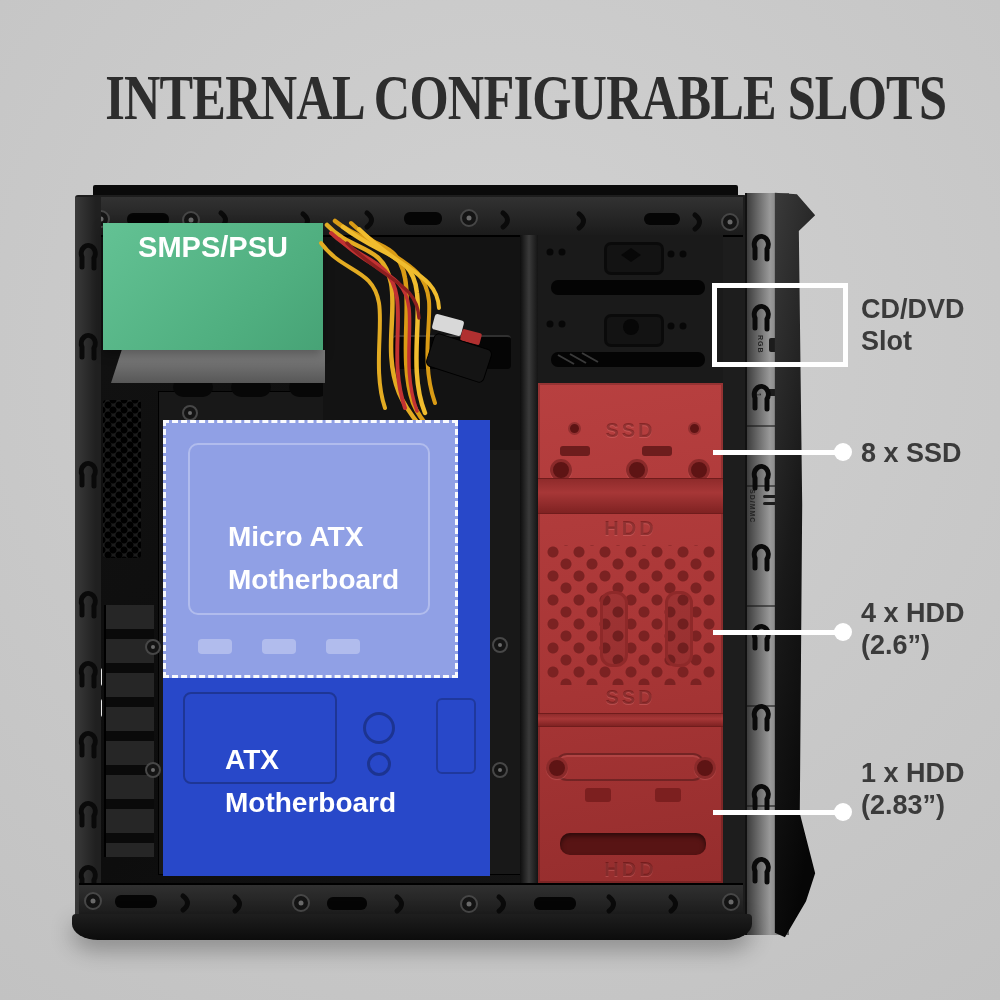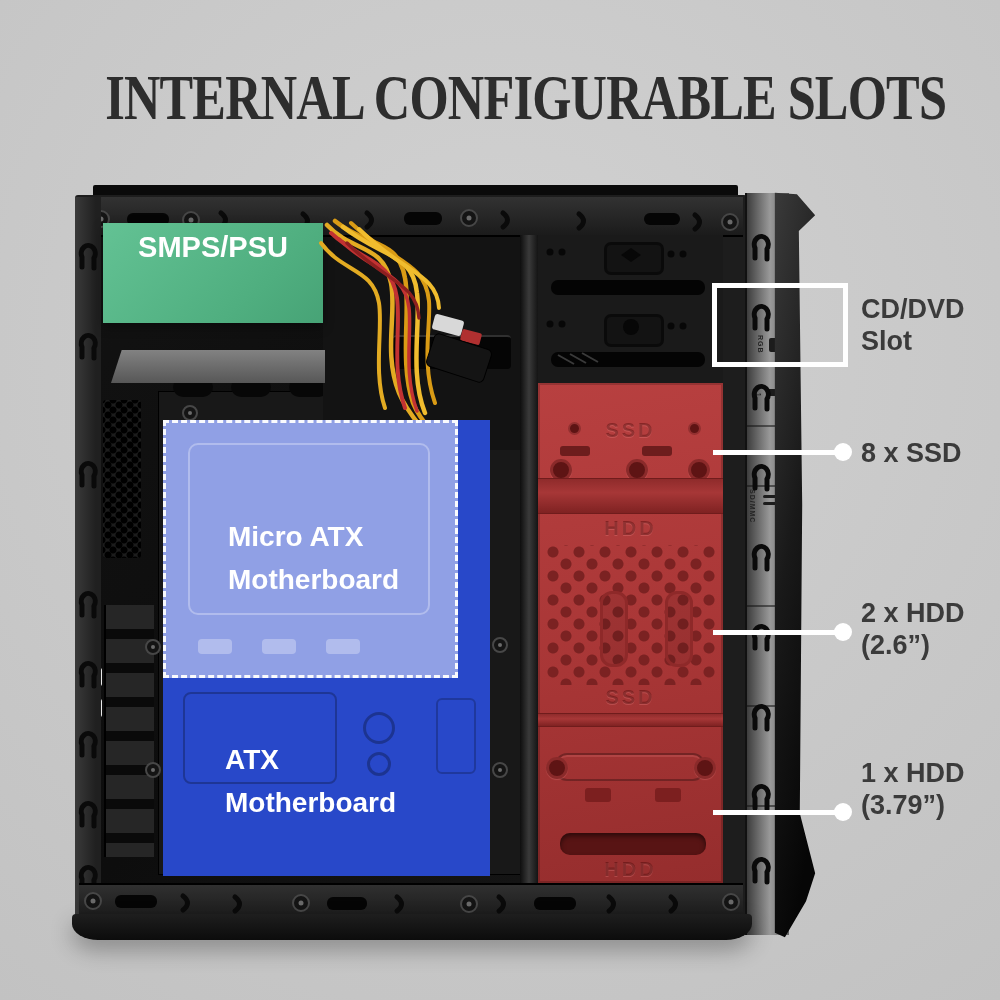--- a/index.html
+++ b/index.html
@@ -40,21 +40,21 @@
     background:repeating-linear-gradient(#262626 0 24px,#0a0a0a 24px 34px);
     border-left:2px solid #000;}
   .white-tab{width:5px;height:18px;background:#e9e9e9;border-radius:2px;}
   .mb-tray{left:83px;top:206px;width:364px;height:482px;background:#181818;border:1px solid #000;}
   .knock{background:#070707;border-radius:10px;height:20px;width:40px;top:192px;}
 
   
   .psu-base{left:36px;top:165px;width:214px;height:33px;
     background:linear-gradient(#828282,#575757);
     clip-path:polygon(5% 0,100% 0,100% 100%,0 100%);}
-  .psu-box{left:28px;top:38px;width:220px;height:100px;
+  .psu-box{left:28px;top:38px;width:220px;height:127px;
     background:linear-gradient(135deg,#63c294,#4fae7f 70%,#47a376);
     box-shadow:0 4px 10px rgba(0,0,0,.35);}
   .psu-label{position:absolute;left:0;right:0;top:8px;text-align:center;
     color:#fff;font-weight:bold;font-size:29px;}
   .artis{position:absolute;left:0;right:0;top:44px;text-align:center;
     font-size:56px;font-weight:bold;font-style:italic;letter-spacing:3px;
     color:rgba(255,255,255,.12);-webkit-text-stroke:1.5px rgba(255,255,255,.25);}
 
   .rear-panel{left:248px;top:50px;width:198px;height:215px;background:#131313;}
   .rear-slot{left:70px;top:100px;width:118px;height:32px;background:#050505;
@@ -385,21 +385,21 @@
   <div class="abs co-dot" style="left:834px;top:803px;"></div>
 
   <div class="co-label" style="top:293px;">
     <div>CD/DVD</div>
     <div>Slot</div>
   </div>
   <div class="co-label" style="top:437px;">
     <div>8 x SSD</div>
   </div>
   <div class="co-label" style="top:597px;">
-    <div>2 x HDD</div>
+    <div>4 x HDD</div>
     <div>(2.6”)</div>
   </div>
   <div class="co-label" style="top:757px;">
     <div>1 x HDD</div>
-    <div>(3.79”)</div>
+    <div>(2.83”)</div>
   </div>
 
 </div>
 
 </body></html>

